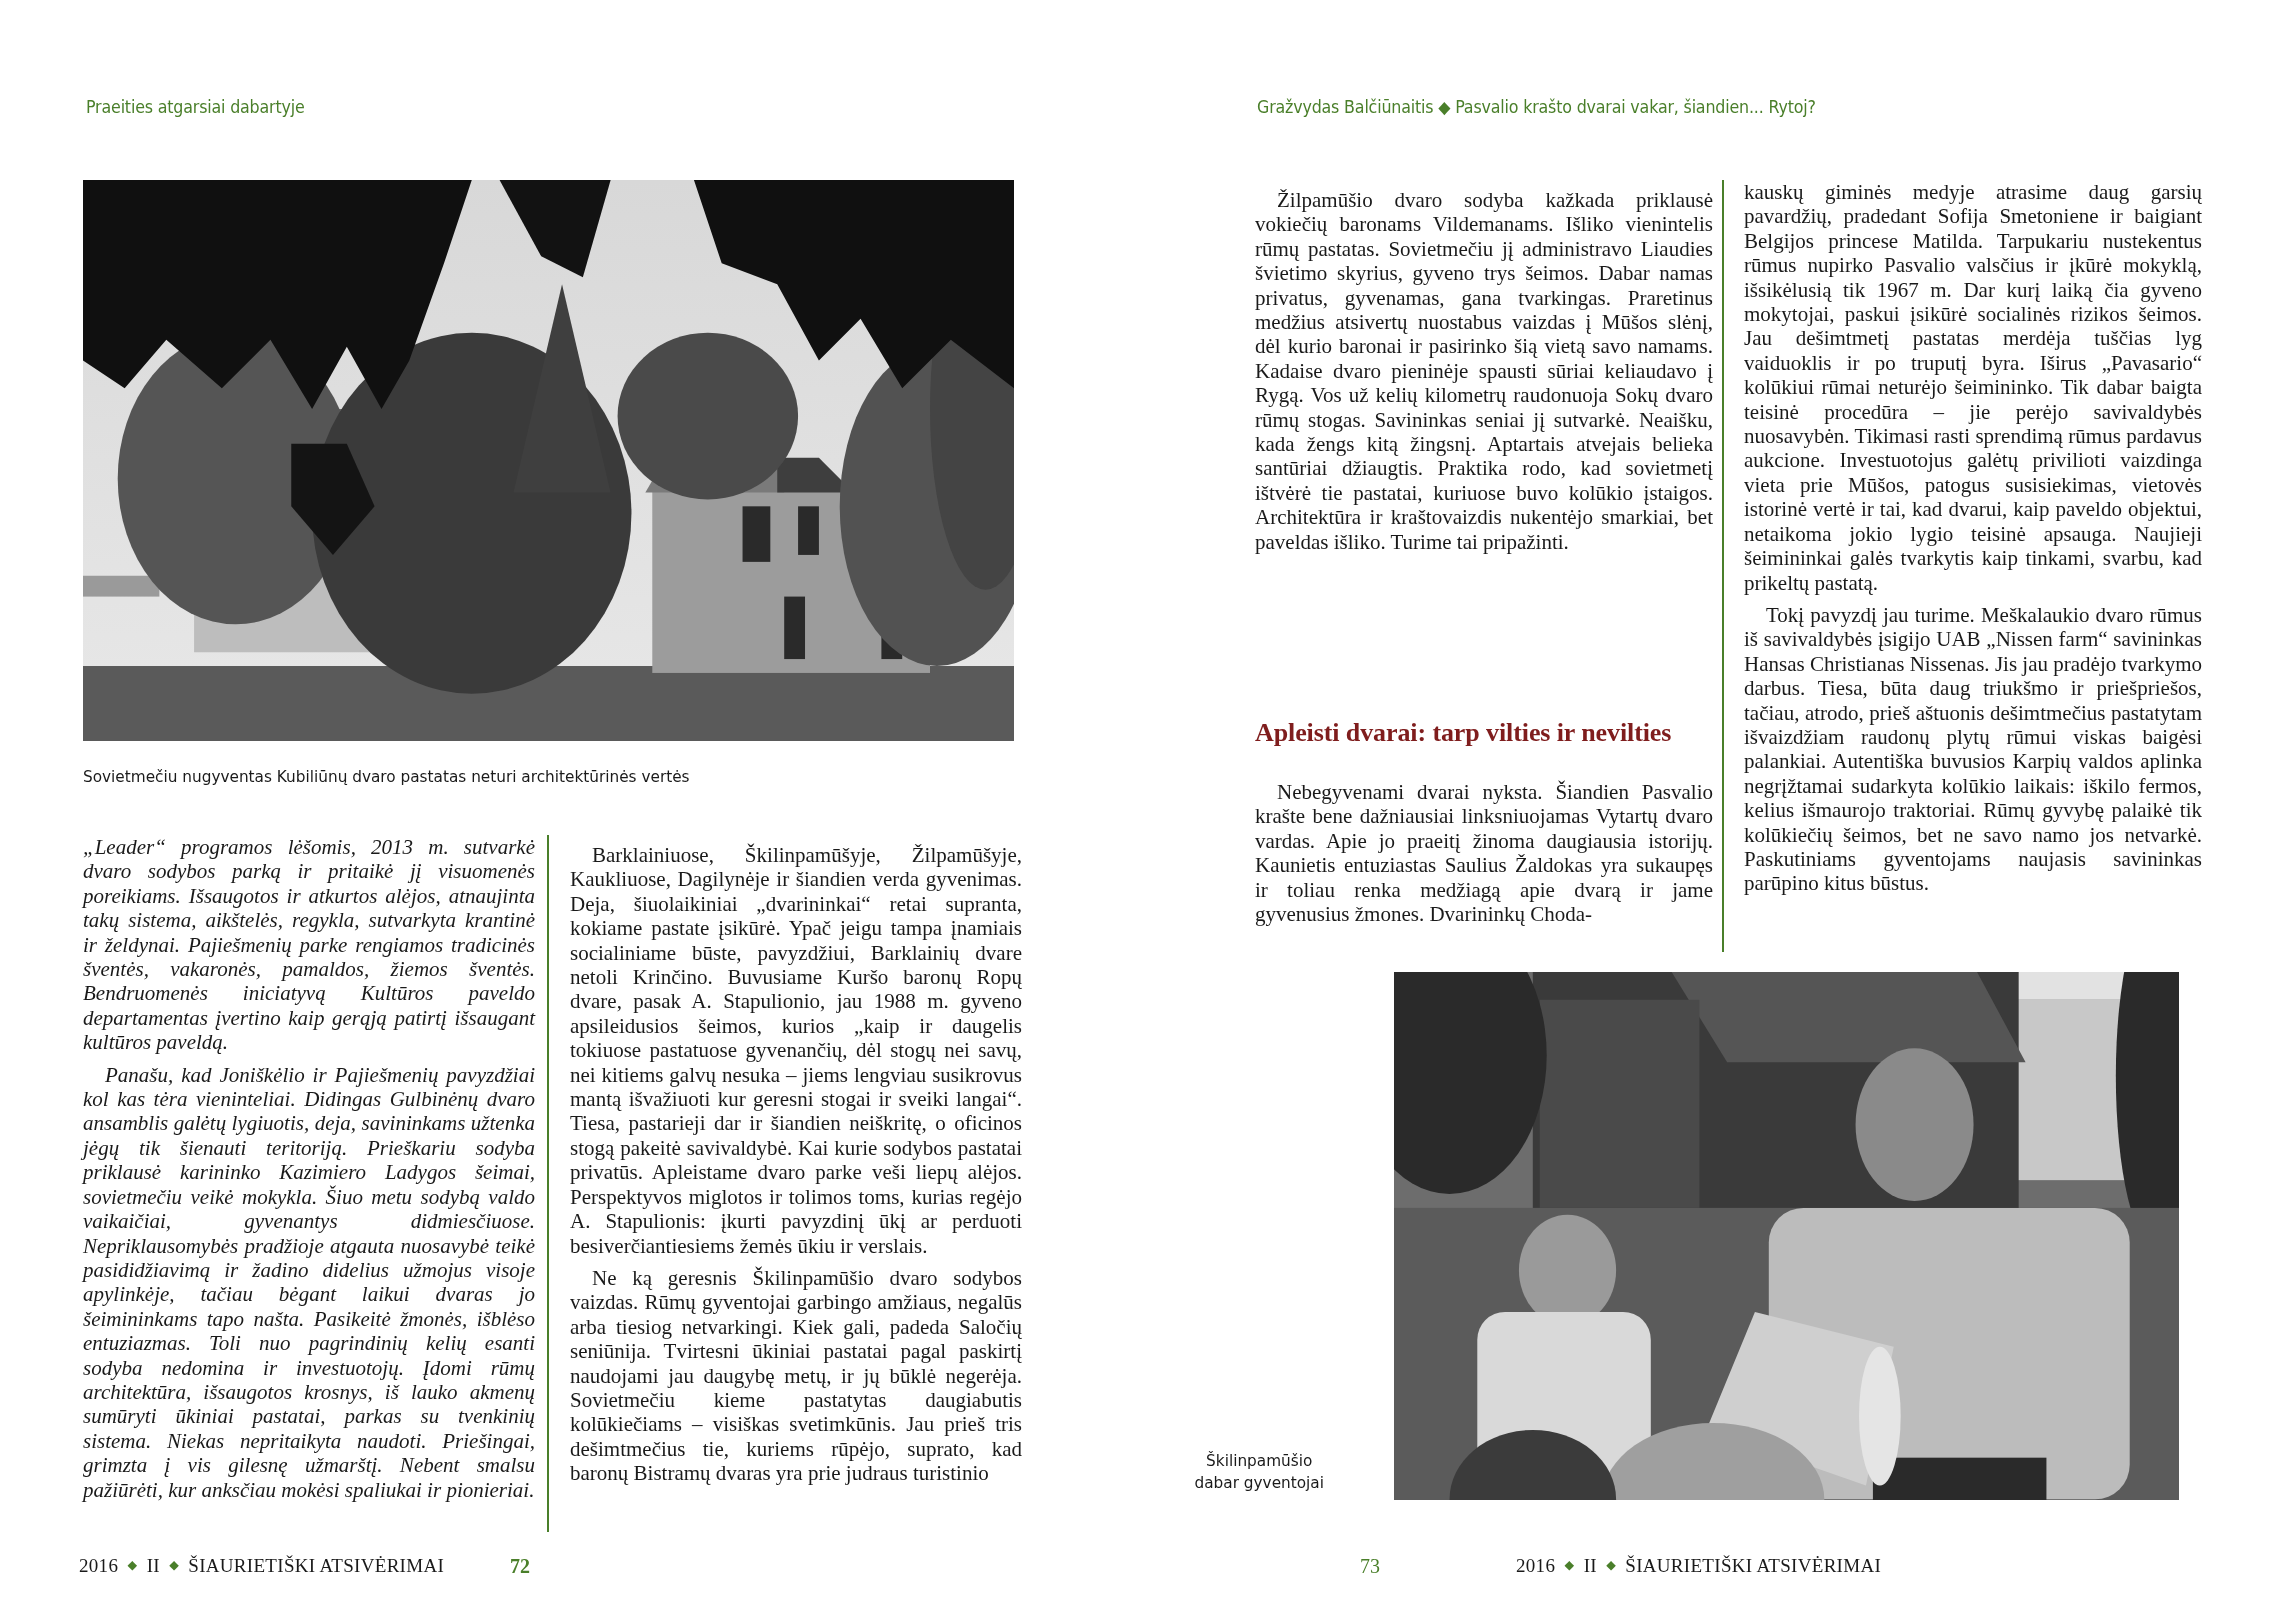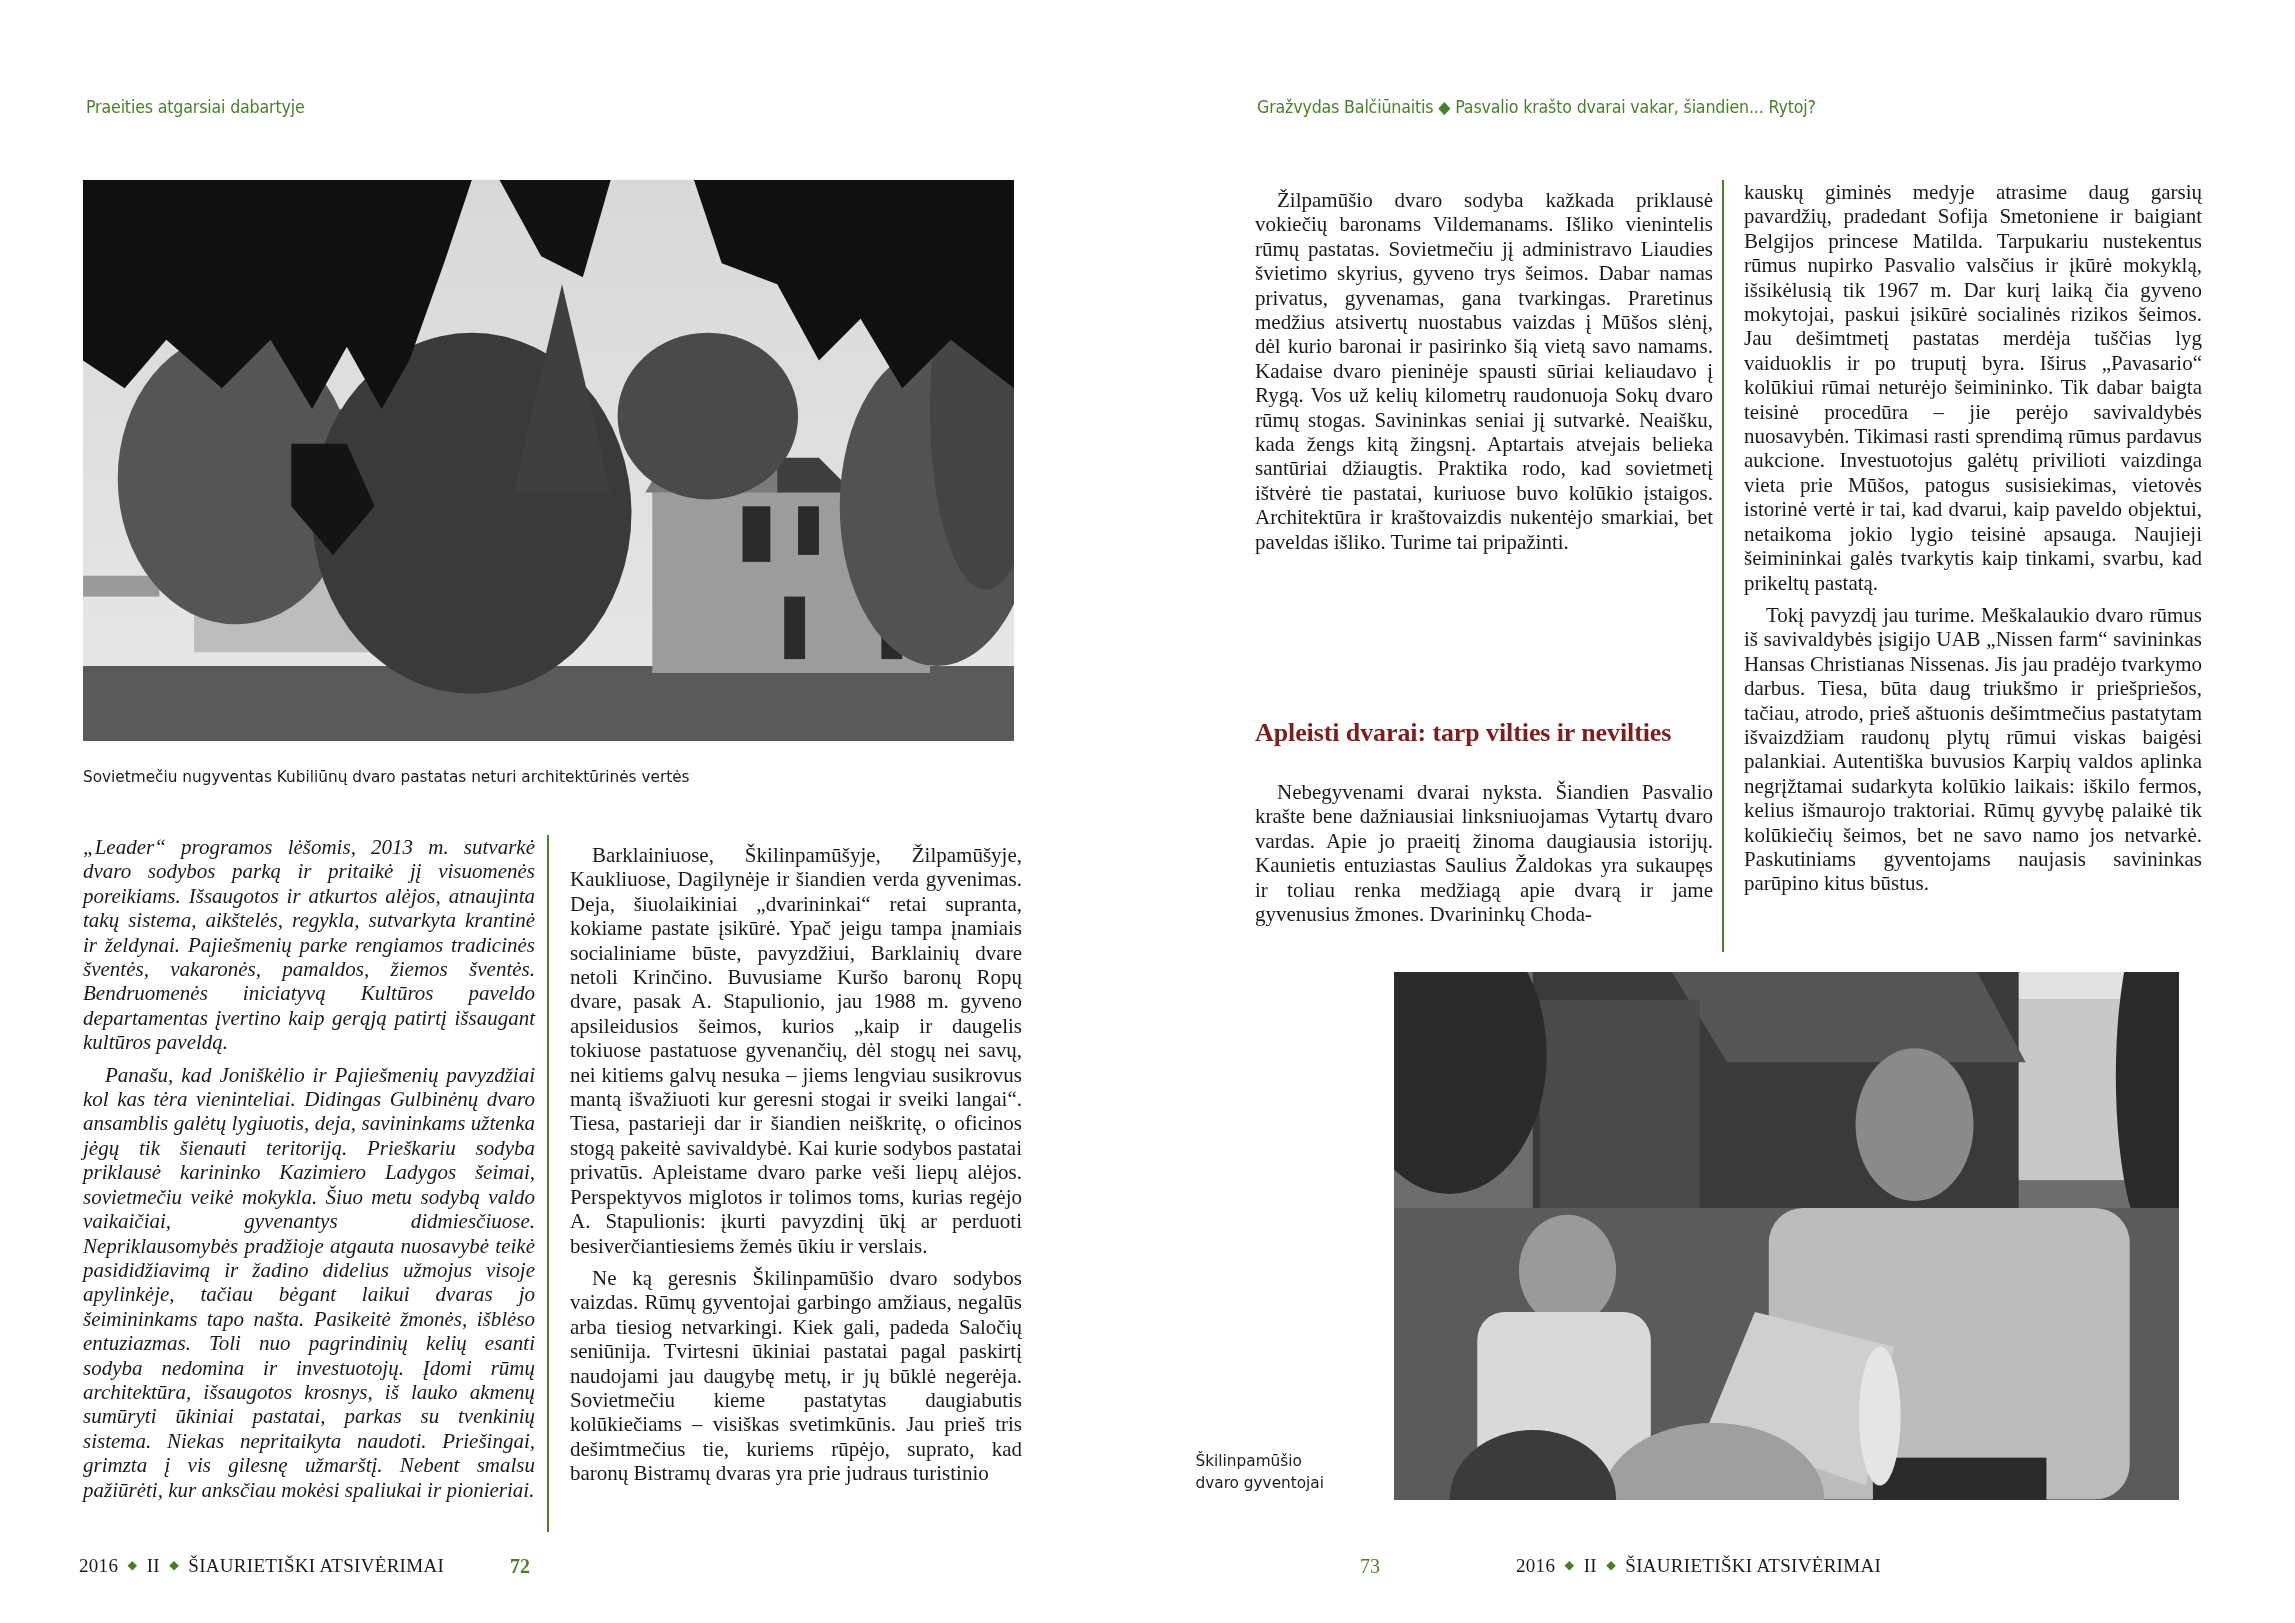--- a/index.html
+++ b/index.html
@@ -177,23 +177,23 @@
       <rect x="690" y="700" width="250" height="61" fill="#2a2a2a"></rect>
 
       <polygon points="450,660 520,490 720,540 680,740" fill="#cfcfcf"></polygon>
       <ellipse cx="700" cy="640" rx="30" ry="100" fill="#e5e5e5"></ellipse>
 
       <ellipse cx="460" cy="760" rx="160" ry="110" fill="#9f9f9f"></ellipse>
       <ellipse cx="200" cy="760" rx="120" ry="100" fill="#3b3b3b"></ellipse>
     </svg>
   </div>
 
-  <div class="caption" style="right:945px; top:1450px; text-align:left;">
+  <div class="caption" style="right:945px; top:1450px; text-align:center;">
     <div>Škilinpamūšio</div>
-    <div>dvaro gyventojai</div>
+    <div>dabar gyventojai</div>
   </div>
 
   <div class="page-num" style="left:813px; left:239px;">73</div>
 
   <div class="footer" style="left:395px;">
     <span>2016</span>
     <span class="dia">◆</span>
     <span>II</span>
     <span class="dia">◆</span>
     <span>ŠIAURIETIŠKI ATSIVĖRIMAI</span>

